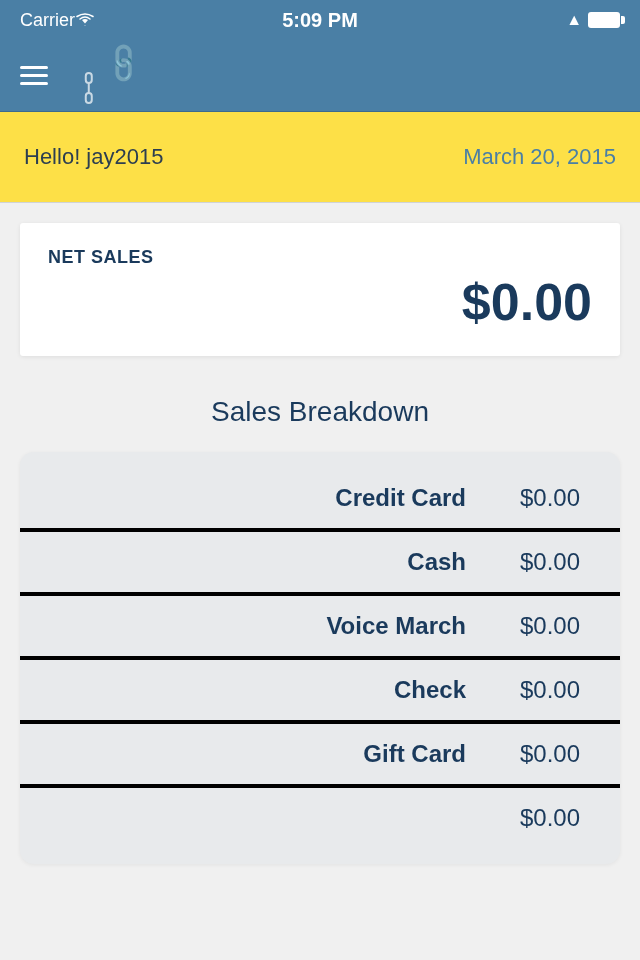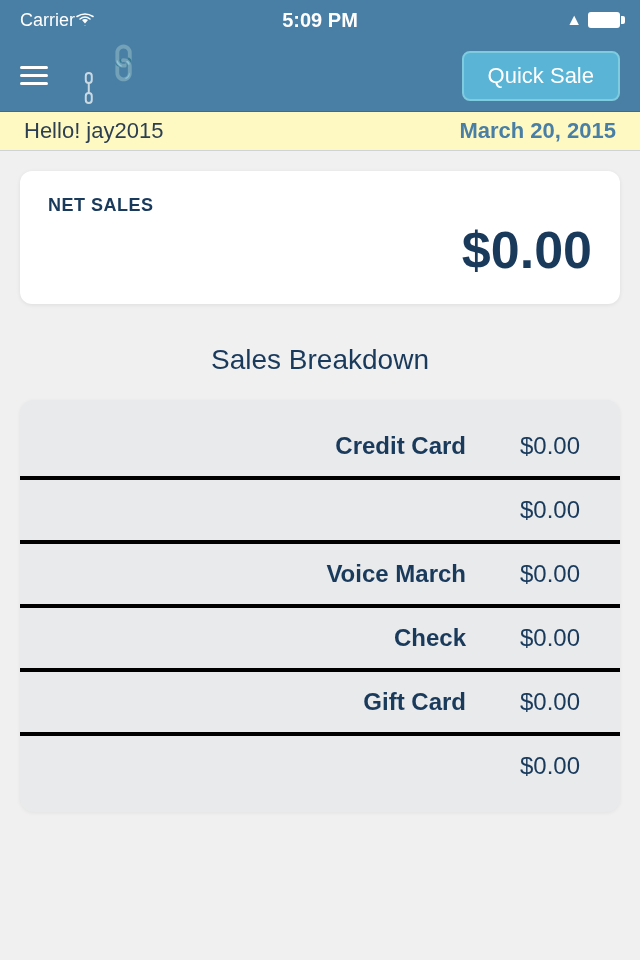--- a/index.html
+++ b/index.html
@@ -103,47 +103,47 @@
       border: 2px solid #7fcce0;
       border-radius: 8px;
       padding: 10px 24px;
       font-size: 22px;
       font-weight: 500;
       cursor: pointer;
     }
 
     
     .hello-bar {
-      background: #fef9c3;
-      padding: 6px 24px;
+      background: #fde047;
+      padding: 32px 24px;
       display: flex;
       justify-content: space-between;
       align-items: center;
       border-bottom: 1px solid #d0d3d6;
     }
     .hello-text {
       font-size: 22px;
       color: #2c3e50;
       font-weight: 400;
     }
     .date-text {
       font-size: 22px;
       color: #4a7fa5;
-      font-weight: 700;
+      font-weight: 400;
     }
 
     
     .main-content {
       padding: 20px 20px;
     }
 
     
     .net-sales-card {
       background: white;
-      border-radius: 12px;
+      border-radius: 3px;
       padding: 24px 28px;
       margin-bottom: 30px;
       box-shadow: 0 1px 4px rgba(0,0,0,0.08);
     }
     .net-sales-label {
       font-size: 18px;
       font-weight: 700;
       color: #1a3a5c;
       letter-spacing: 0.5px;
     }
@@ -229,21 +229,20 @@
     <span class="link-icon">
       <svg width="34" height="34" viewBox="0 0 34 34" fill="none">
         <rect x="6" y="14" width="10" height="6" rx="3" stroke="rgba(255,255,255,0.7)" stroke-width="2" fill="none" transform="rotate(-45 17 17) translate(-4 0)"></rect>
         <rect x="18" y="14" width="10" height="6" rx="3" stroke="rgba(255,255,255,0.7)" stroke-width="2" fill="none" transform="rotate(-45 17 17) translate(4 0)"></rect>
         <line x1="14" y1="20" x2="20" y2="14" stroke="rgba(255,255,255,0.7)" stroke-width="2"></line>
 
       </svg>
       🔗
     </span>
   </div>
-  <button class="quick-sale-btn">Quick Sale</button>
 </div>
 
 <div class="hello-bar">
   <span class="hello-text">Hello! jay2015</span>
   <span class="date-text">March 20, 2015</span>
 </div>
 
 <div class="main-content">
 
   <div class="net-sales-card">
@@ -253,20 +252,21 @@
 
   <div class="sales-breakdown-title">Sales Breakdown</div>
 
   <div class="breakdown-card">
 
   <div class="breakdown-row">
         <span class="breakdown-label">Credit Card</span>
         <span class="breakdown-value">$0.00</span>
       </div>
       <div class="breakdown-row">
+        <span class="breakdown-label">Cash</span>
         <span class="breakdown-value">$0.00</span>
       </div>
       <div class="breakdown-row">
         <span class="breakdown-label">Voice March</span>
         <span class="breakdown-value">$0.00</span>
       </div>
       <div class="breakdown-row">
         <span class="breakdown-label">Check</span>
         <span class="breakdown-value">$0.00</span>
       </div>

